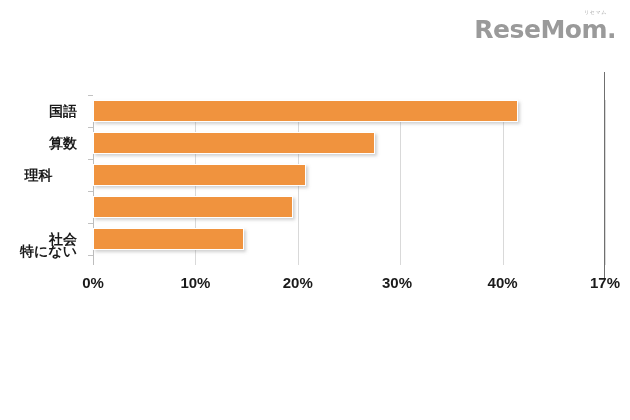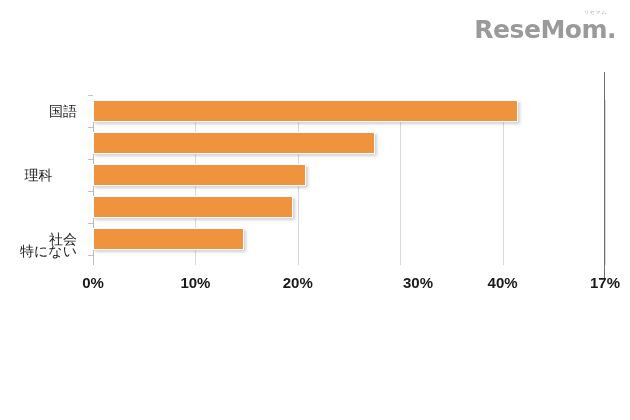--- a/index.html
+++ b/index.html
@@ -122,21 +122,21 @@
     background: #f0933e;
     border: 1px solid #ffffff;
     box-sizing: border-box;
     box-shadow: 2px 2px 3px rgba(120, 120, 120, 0.35);
   }
 
   
   .cat-label {
     position: absolute;
     right: 634px; 
-    font-weight: normal;
+    font-weight: bold;
     font-size: 14px;
     color: #1a1a1a;
     white-space: nowrap;
   }
   #cat-labels {
     position: absolute;
     left: 0;
     top: 100px;
     width: 85px;
     height: 165px;
@@ -183,20 +183,21 @@
       <span>ReseMom</span><span id="logo-dot">.</span>
     </div>
   </div>
 
   <div id="chart">
 
     <div id="right-rule"></div>
 
     <div id="cat-labels">
       <div class="cat-label" style="top:0px;">国語</div>
+      <div class="cat-label" style="top:32px;">算数</div>
       <div class="cat-label" style="top:64px;text-align:center;">理科</div>
       <div class="cat-label" style="top:96px;margin-top:44px;">特にない</div>
       <div class="cat-label" style="top:128px;">社会</div>
     </div>
 
     <div id="plot">
       <div id="gridlines">
           <div class="gridline axis-zero" style="left: 0px;"></div>
           <div class="gridline" style="left: 102.4px;"></div>
           <div class="gridline" style="left: 204.8px;"></div>
@@ -228,19 +229,19 @@
           <div class="bar-row" style="top: 128px;">
             <div class="bar" title="社会 14.7%" style="width: 150.528px; background: rgb(240, 147, 62);"></div>
           </div>
         </div>
     </div>
 
     <div id="x-labels">
         <div class="x-label" style="left: 0px;">0%</div>
         <div class="x-label" style="left: 102.4px;">10%</div>
         <div class="x-label" style="left: 204.8px;">20%</div>
-        <div class="x-label" style="left: 325px;">30%</div>
+        <div class="x-label" style="left: 304px;">30%</div>
         <div class="x-label" style="left: 409.6px;">40%</div>
         <div class="x-label" style="left: 512px;">17%</div>
       </div>
 
   </div>
 </div>
 
 </body></html>

